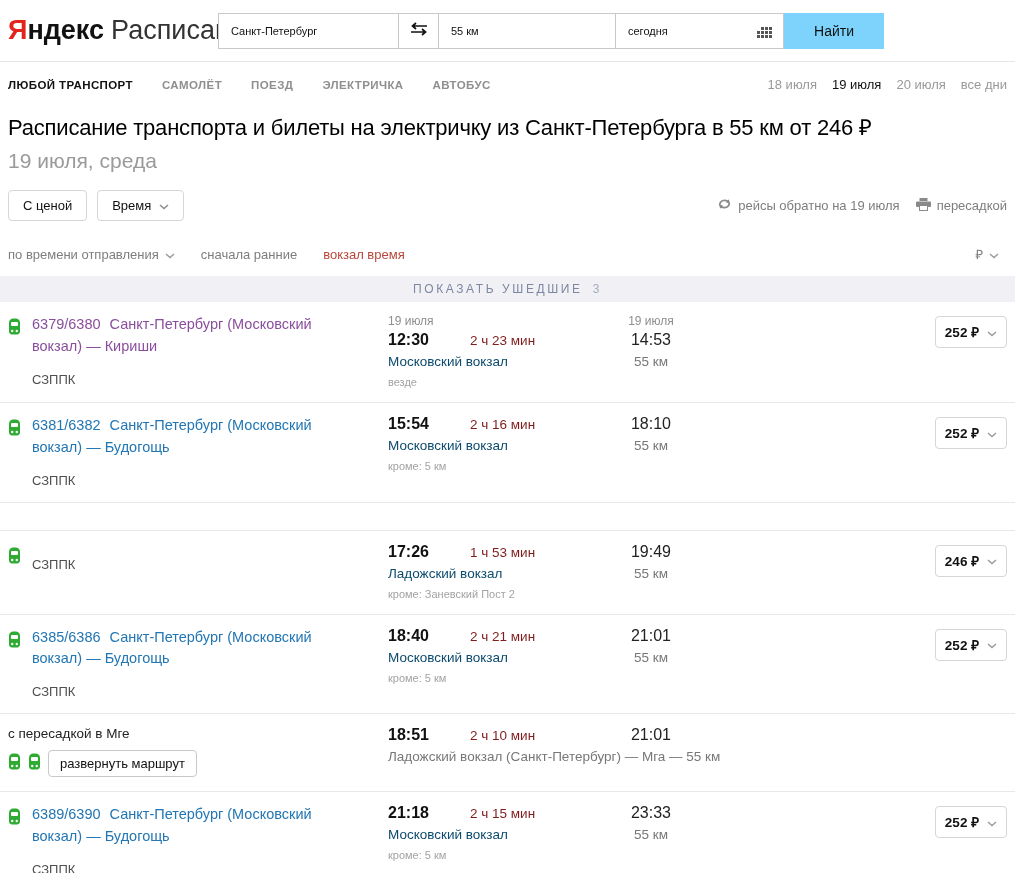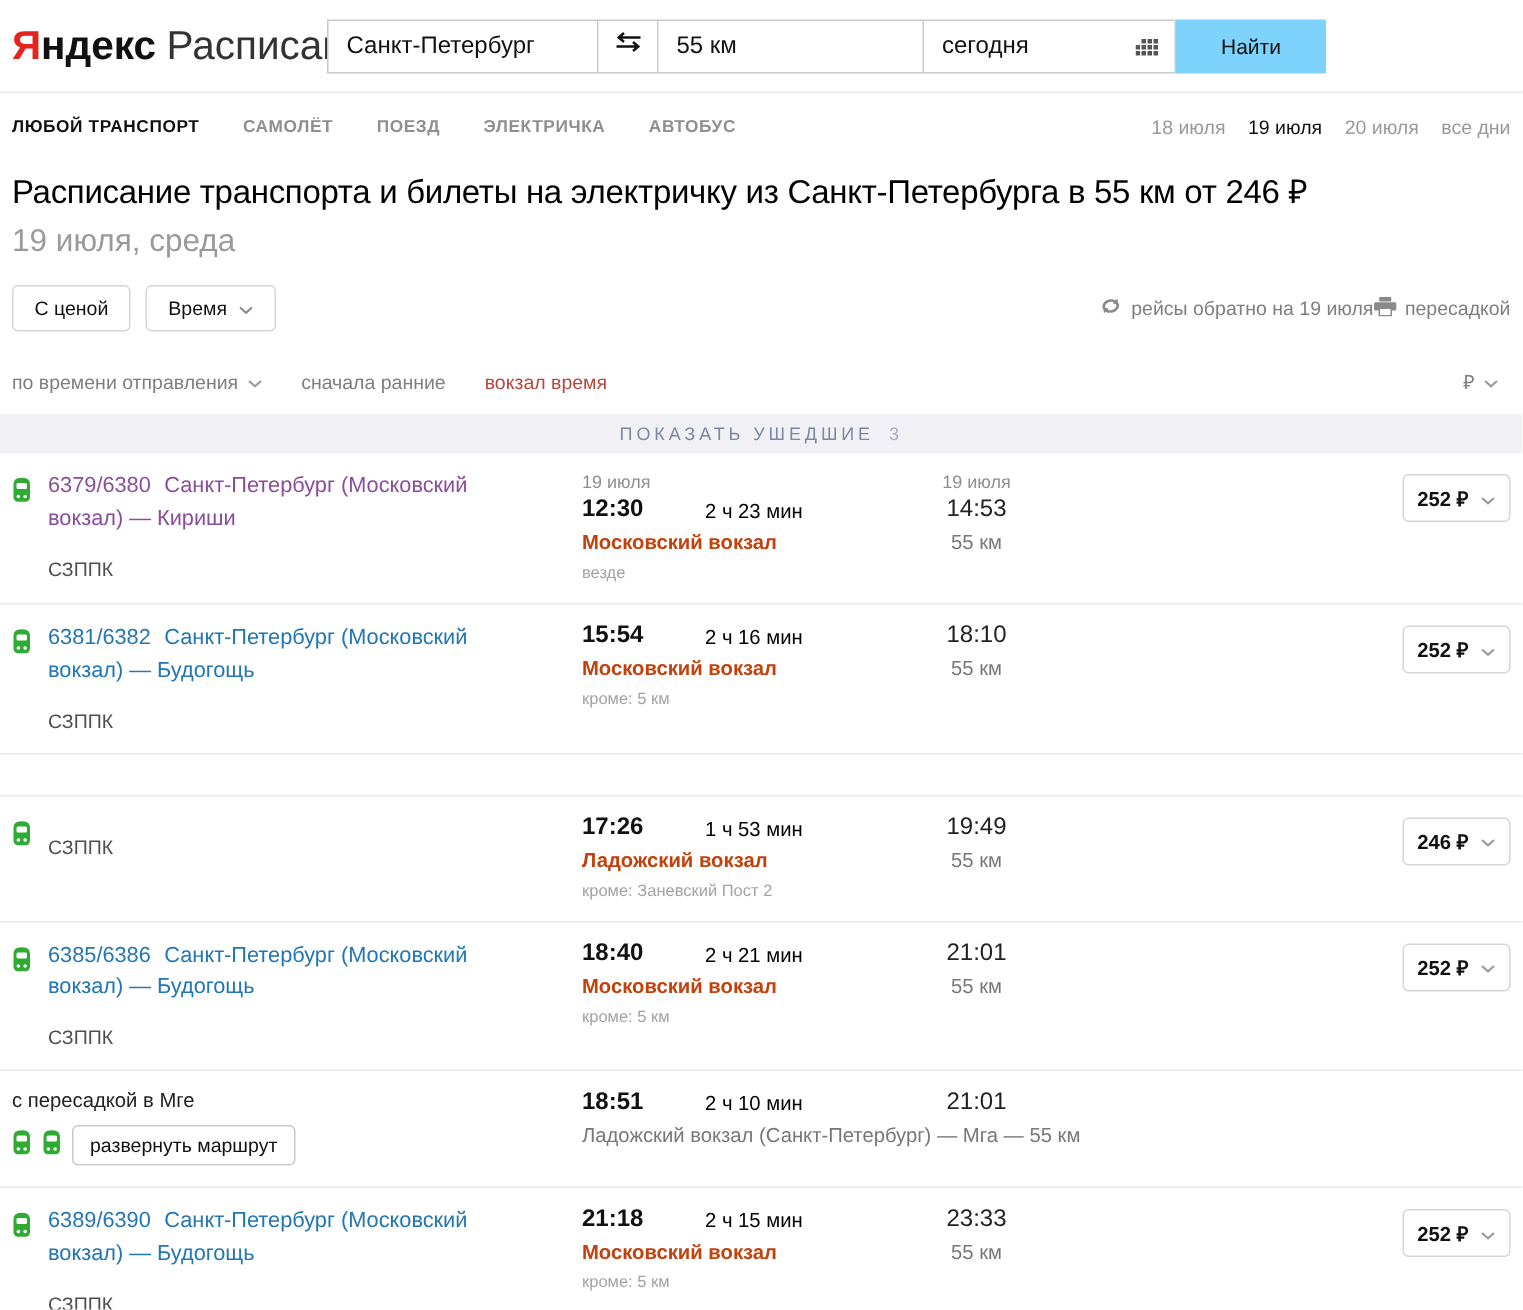--- a/index.html
+++ b/index.html
@@ -10,21 +10,21 @@
   .header { display:flex; align-items:center; height:62px; padding:0 8px;
     border-bottom:1px solid #e6e6e6; }
   .logo { display:flex; align-items:baseline; white-space:nowrap; width:210px; }
   .logo .ya { color:#e3241d; font-weight:700; font-size:27px; }
   .logo .ndeks { color:#111; font-weight:700; font-size:27px; }
   .logo .product { color:#333; font-weight:400; font-size:27px; margin-left:7px; }
 
   .search-bar { display:flex; align-items:stretch; height:36px; border:1px solid #c9c9c9;
     border-right:none; background:#fff; }
   .sb-field { border-right:1px solid #c9c9c9; display:flex; align-items:center; position:relative; }
-  .sb-field input { border:none; outline:none; font-family:inherit; font-size:16px; color:#111;
+  .sb-field input { border:none; outline:none; font-family:inherit; font-size:11px; color:#111;
     width:100%; padding:0 12px; background:transparent; }
   .f-from { width:180px; }
   .f-swap { width:40px; justify-content:center; cursor:pointer; }
   .f-to { width:177px; }
   .f-date { width:168px; }
   .f-date input { padding-right:34px; }
   .cal-icon { position:absolute; right:10px; top:11px; cursor:pointer; }
   .find-btn { height:36px; width:100px; border:none; background:#7dd3fc; font-family:inherit;
     font-size:14px; color:#111; cursor:pointer; }
 
@@ -41,21 +41,21 @@
   
   .heading { padding:6px 8px 0; }
   .heading h1 { font-size:22px; font-weight:400; color:#000; letter-spacing:-.2px; white-space:nowrap; }
   .heading .sub { font-size:21px; color:#9a9a9a; margin-top:8px; }
 
   
   .toolbar { display:flex; align-items:center; padding:0 8px; margin-top:17px; }
   .tb-btn { display:inline-flex; align-items:center; gap:8px; background:#fff;
     border:1px solid #d6d6d6; border-radius:4px; padding:7px 14px; font-family:inherit;
     font-size:13px; color:#111; cursor:pointer; margin-right:10px; }
-  .tb-right { margin-left:auto; display:flex; align-items:center; }
+  .tb-right { margin-left:auto; display:flex; align-items:center; gap:16px; }
   .tb-link { display:inline-flex; align-items:center; gap:6px; font-size:13px; color:#7e7e7e; cursor:pointer; }
 
   
   .sort-row { display:flex; align-items:center; padding:0 8px; margin-top:24px; }
   .s-item { font-size:13px; color:#7e7e7e; margin-right:26px; display:inline-flex;
     align-items:center; gap:6px; cursor:pointer; }
   .s-item.red { color:#b9463c; }
   .s-cur { margin-left:auto; margin-right:8px; }
 
   
@@ -72,23 +72,23 @@
   .seg-link { font-size:14.5px; line-height:1.5; color:#2276b4; text-decoration:none;
     cursor:pointer; display:block; }
   .seg-link.visited { color:#8a4d9e; }
   .seg-num { margin-right:9px; }
   .carrier { font-size:13px; color:#4f4f4f; margin-top:14px; }
 
   .c-mid { display:grid; grid-template-columns:82px 125px 112px; align-content:start; }
   .m-depdate { grid-column:1/3; grid-row:1; font-size:12px; color:#8e8e8e; padding-bottom:3px; }
   .m-arrdate { grid-column:3; grid-row:1; font-size:12px; color:#8e8e8e; text-align:center; padding-bottom:3px; }
   .m-deptime { grid-column:1; grid-row:2; font-size:16px; font-weight:700; color:#111; }
-  .m-dur { grid-column:2; grid-row:2; font-size:13.5px; color:#000000; padding-top:2px; }
+  .m-dur { grid-column:2; grid-row:2; font-size:13.5px; color:#7f1d1d; padding-top:2px; }
   .m-arrtime { grid-column:3; grid-row:2; font-size:16px; color:#222; text-align:center; }
-  .m-station { grid-column:1/3; grid-row:3; font-size:13.5px; color:#c2410c; margin-top:5px; white-space:nowrap;font-weight:bold; }
+  .m-station { grid-column:1/3; grid-row:3; font-size:13.5px; color:#0c4a6e; margin-top:5px; white-space:nowrap; }
   .m-dist { grid-column:3; grid-row:3; font-size:13.5px; color:#777; text-align:center; margin-top:5px; }
   .m-note { grid-column:1/4; grid-row:4; font-size:11px; color:#a3a3a3; margin-top:7px; white-space:nowrap; }
   .m-route { grid-column:1/4; grid-row:3; font-size:13.5px; color:#777; margin-top:5px; white-space:nowrap; }
 
   .c-price { margin-left:auto; width:90px; text-align:right; padding-top:2px; }
   .price-btn { display:inline-flex; align-items:center; gap:8px; background:#fff;
     border:1px solid #d6d6d6; border-radius:4px; padding:6px 9px; font-family:inherit;
     font-size:13.5px; font-weight:700; color:#111; cursor:pointer; white-space:nowrap; }
 
   .t-left { width:380px; }

